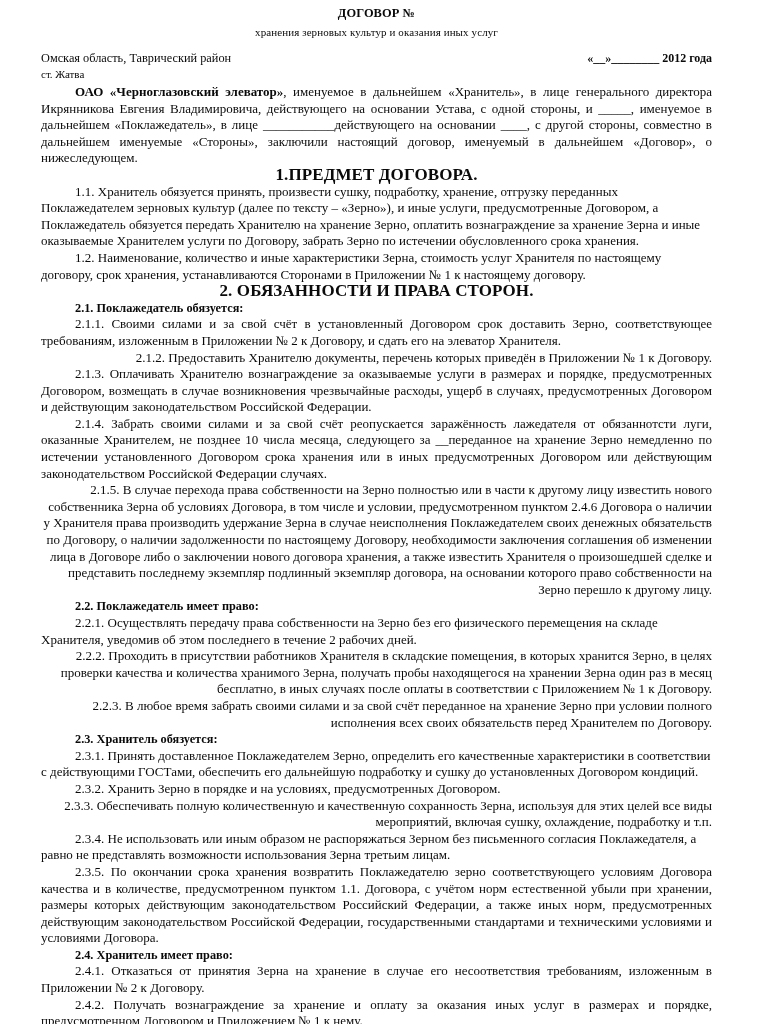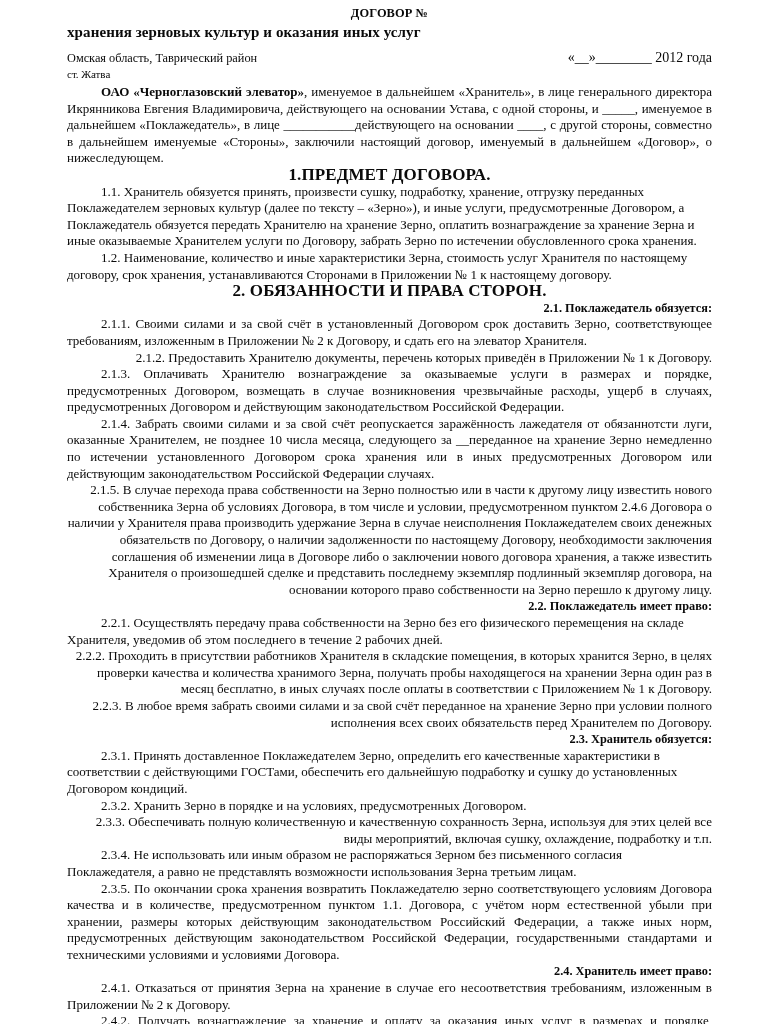--- a/index.html
+++ b/index.html
@@ -11,38 +11,38 @@
     width: 780px;
     height: 1024px;
     font-family: "Liberation Serif", "DejaVu Serif", serif;
     color: #0a0a0a;
     overflow: hidden;
   }
   .page {
     width: 780px;
     height: 1024px;
     box-sizing: border-box;
-    padding: 6px 68px 0 67px;
+    padding: 6px 68px 0 41px;
     position: relative;
     background: #ffffff;
   }
 
   
   .doc-title {
     text-align: center;
     font-weight: bold;
     font-size: 12.4px;
     line-height: 15px;
     letter-spacing: 0.1px;
     margin: 0;
   }
   .doc-subtitle {
-    text-align: left;
-    font-weight: bold;
-    font-size: 15px;
+    text-align: center;
+    font-weight: normal;
+    font-size: 11px;
     line-height: 15px;
     letter-spacing: 0.1px;
     margin: 4px 0 0 0;
   }
 
   
   .place-date {
     margin-top: 10px;
     position: relative;
     height: 34px;
@@ -52,23 +52,24 @@
     line-height: 16px;
   }
   .place-line-2 {
     font-size: 11px;
     line-height: 16px;
   }
   .date-line {
     position: absolute;
     right: 0;
     top: 0;
-    font-size: 14px;
+    font-size: 12px;
     line-height: 16px;
     white-space: pre;
+    font-weight: bold;
   }
 
   
   p.para {
     margin: 0;
     font-size: 13px;
     line-height: 16.6px;
     text-align: justify;
     text-justify: inter-word;
     text-indent: 34px;
@@ -89,21 +90,21 @@
     text-align: center;
     font-weight: bold;
     letter-spacing: 0.1px;
   }
   p.sub-head {
     margin: 0;
     font-size: 12.3px;
     line-height: 16.6px;
     text-indent: 34px;
     font-weight: bold;
-    text-align: right;
+    text-align: left;
   }
   .b { font-weight: bold; }
 </style>
 </head>
 <body>
 
 <div class="page">
 
   <h1 class="doc-title">ДОГОВОР №</h1>
   <h2 class="doc-subtitle">хранения зерновых культур и оказания иных услуг</h2>

